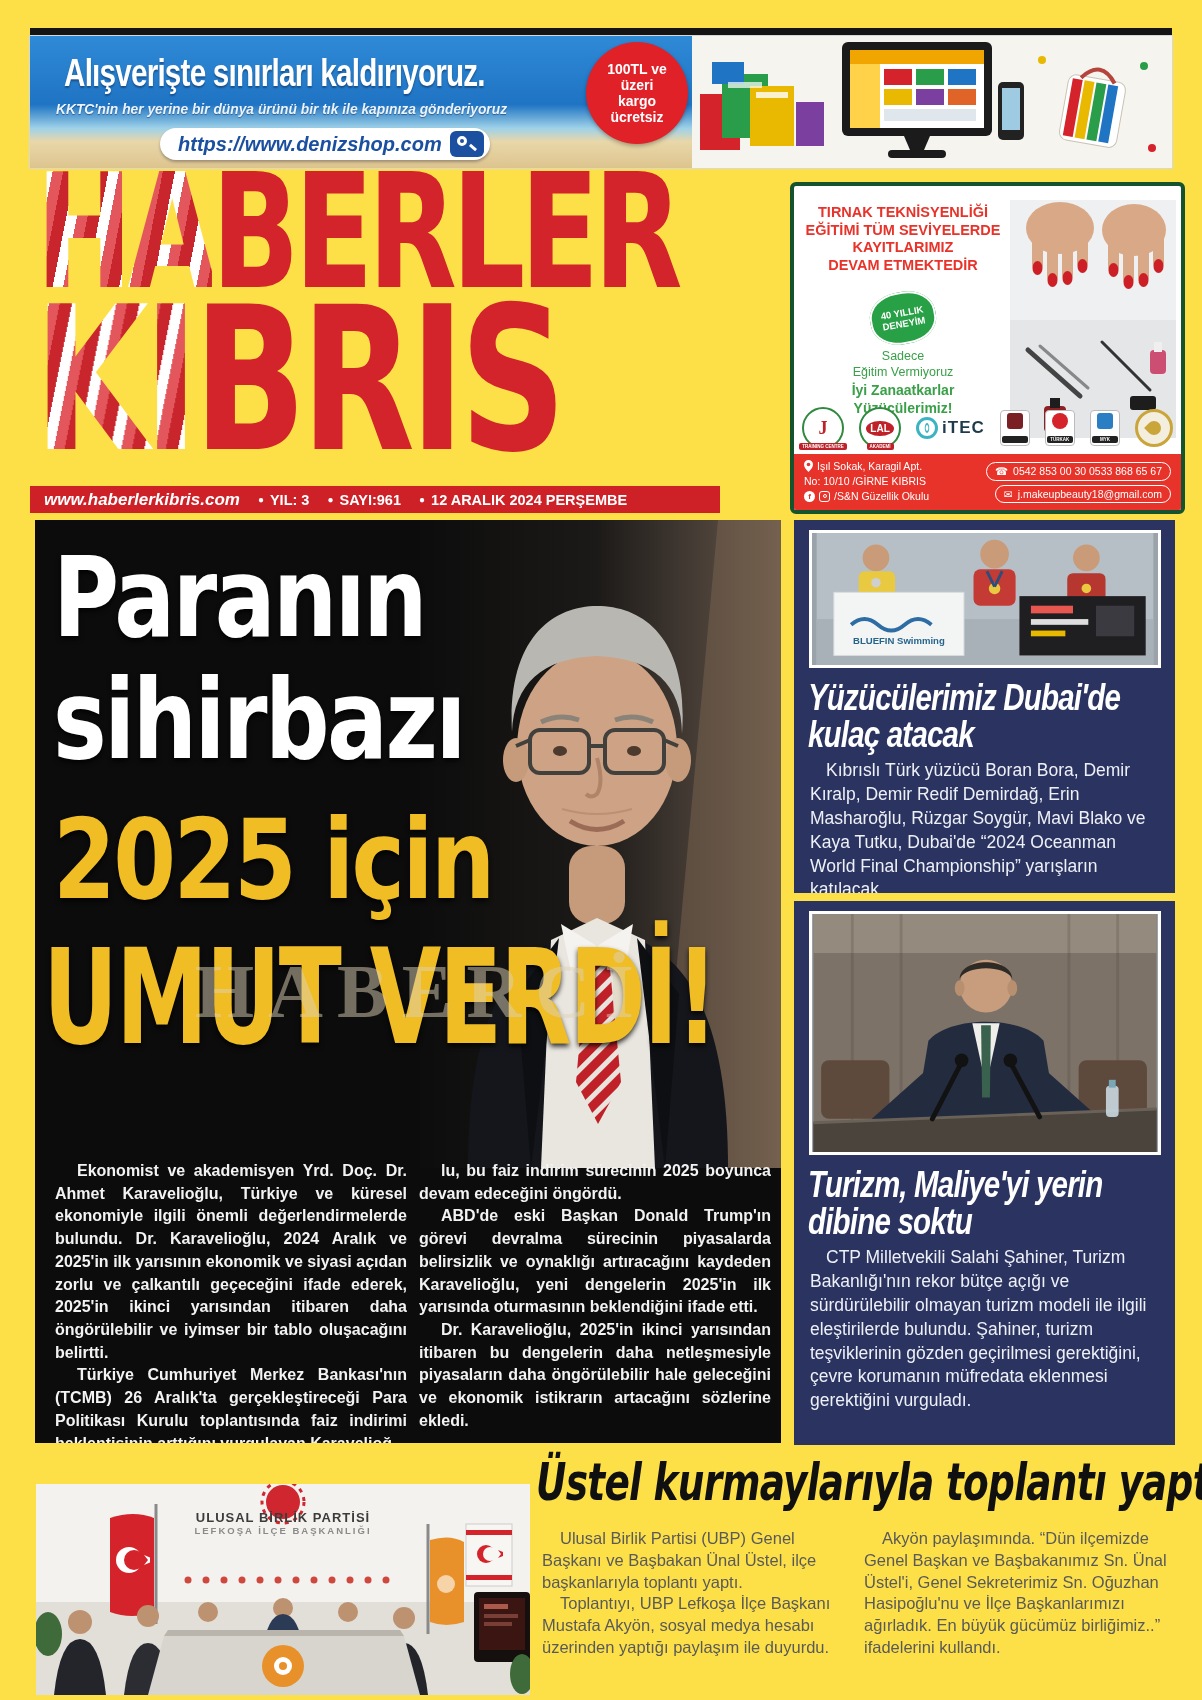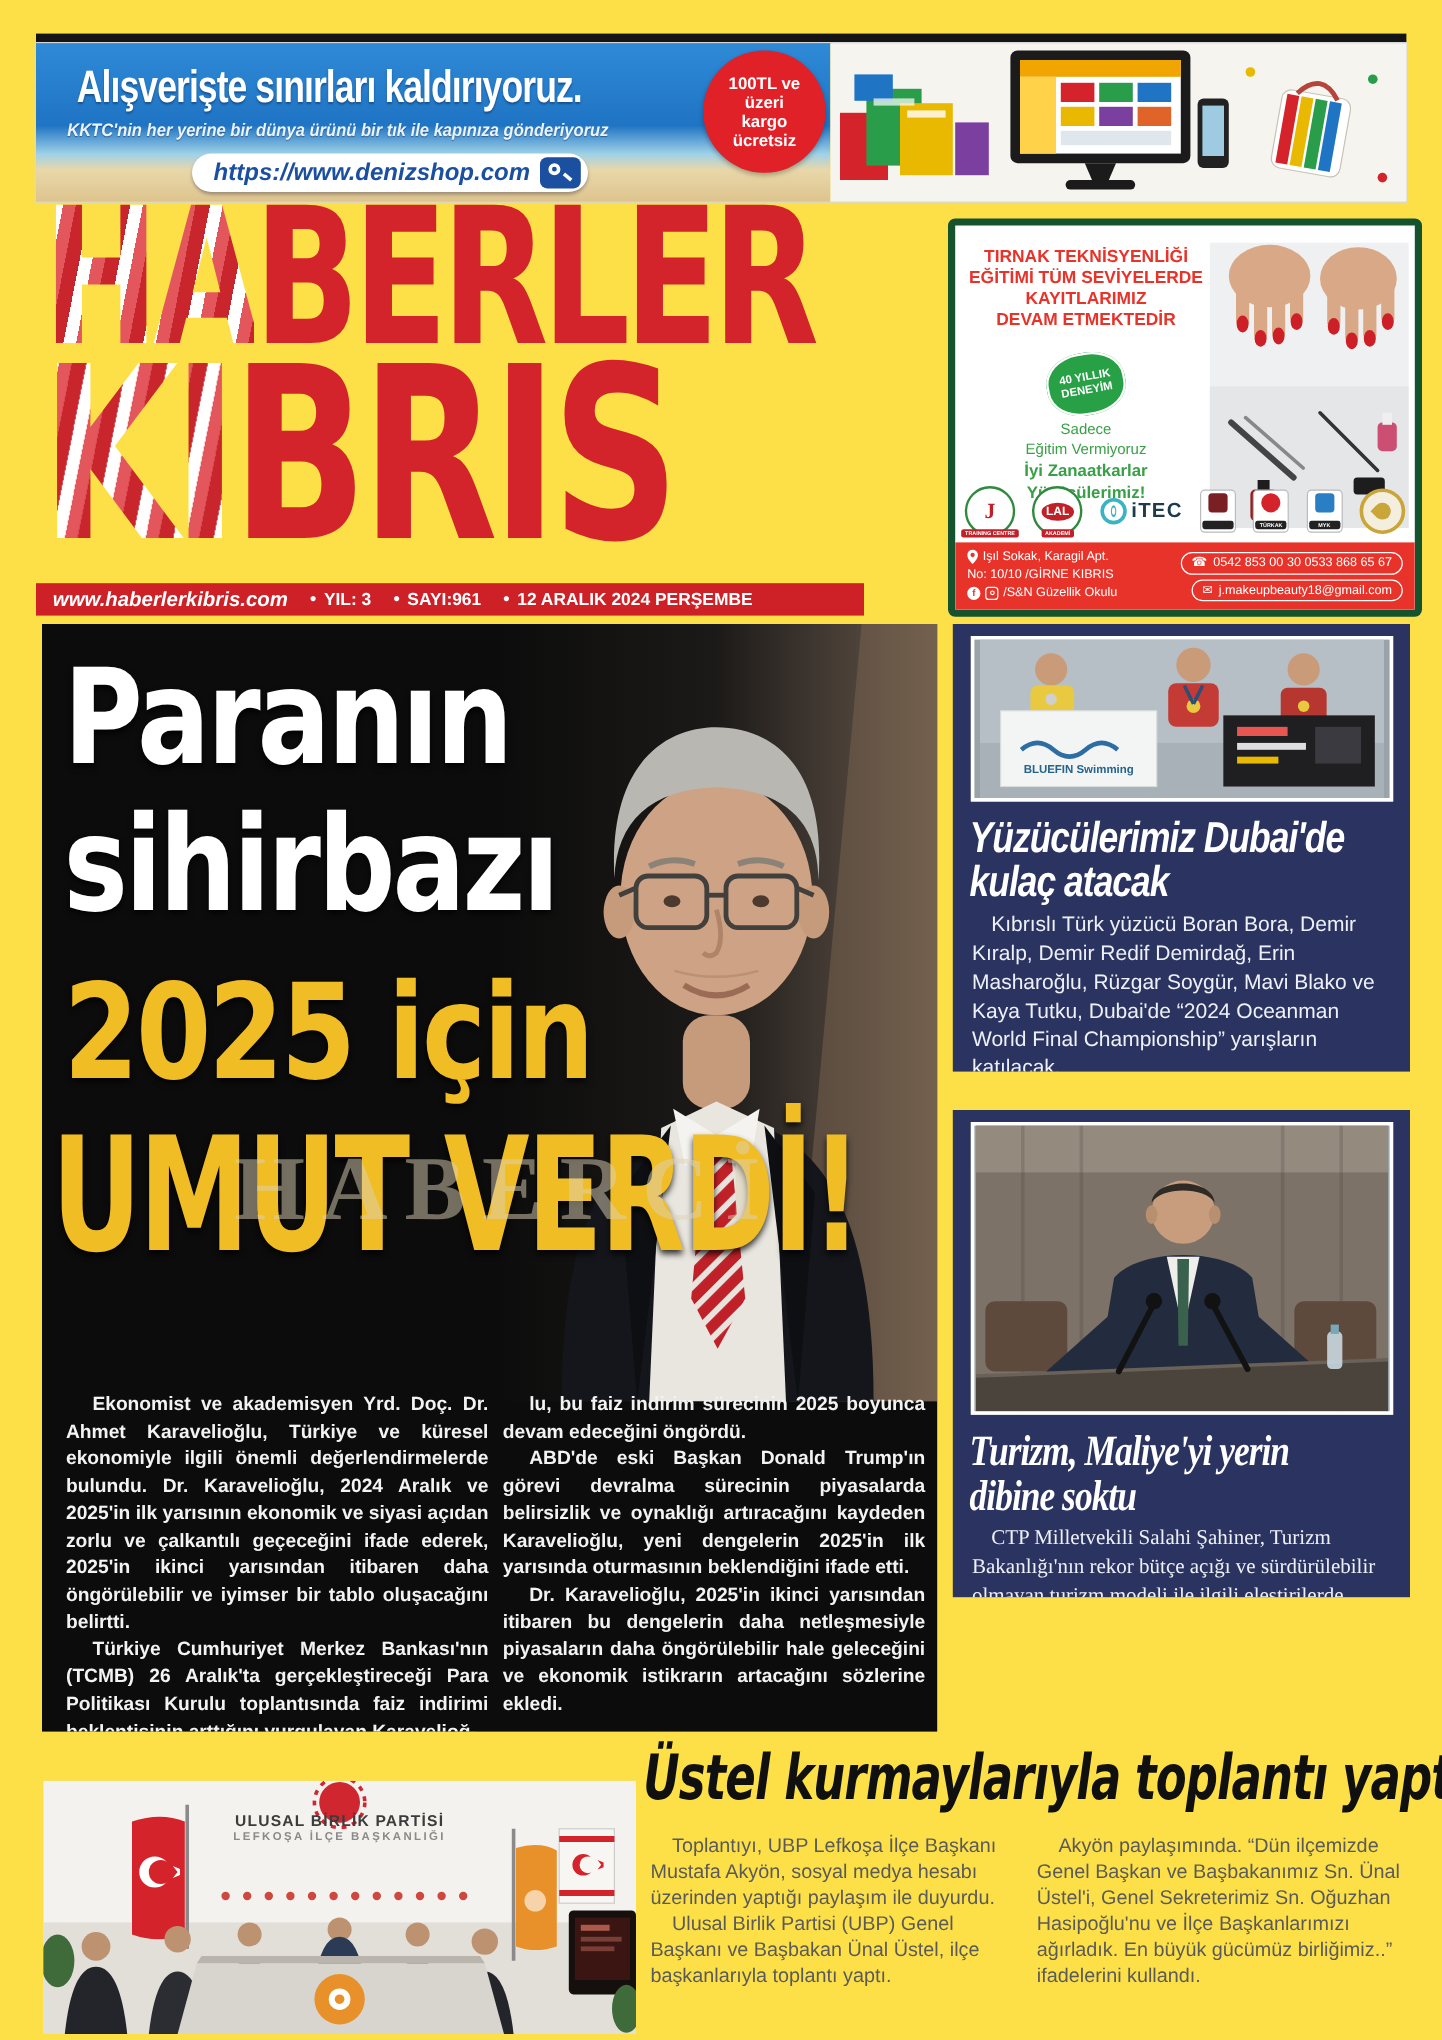--- a/index.html
+++ b/index.html
@@ -52,21 +52,21 @@
   .infobar {
     position:absolute; left:30px; top:486px; width:690px; height:27px; background:#cd2127;
     color:#fff; display:flex; align-items:center; padding:0 14px; gap:18px; white-space:nowrap;
   }
   .infobar .site { font-weight:800; font-style:italic; font-size:17px; }
   .infobar .item { font-weight:700; font-size:14.5px; display:flex; align-items:center; gap:6px; }
   .infobar .dot { font-size:10px; }
   
   .nailad {
     position:absolute; left:790px; top:182px; width:395px; height:332px; background:#fff;
-    border:6px solid #14532d; border-radius:6px; overflow:hidden;
+    border:4px solid #14532d; border-radius:6px; overflow:hidden;
   }
   .nail-head { position:absolute; left:4px; top:18px; width:210px; text-align:center; color:#e8332a; font-weight:800; font-size:14.5px; line-height:1.22; }
   .nail-head span { display:block; }
   .nail-photo { position:absolute; right:5px; top:14px; width:166px; height:238px; }
   .exp-badge {
     position:absolute; left:76px; top:106px; width:66px; height:52px; background:#27a046; border-radius:45%;
     transform:rotate(-10deg); color:#fff; font-weight:800; font-size:9.5px; line-height:1.2;
     display:flex; flex-direction:column; align-items:center; justify-content:center;
     box-shadow:0 0 0 2px #fff inset;
   }
@@ -109,21 +109,21 @@
     position:absolute; left:160px; top:428px; z-index:4; font-family:"Liberation Serif", serif;
     font-weight:bold; font-size:76px; letter-spacing:14px; color:rgba(222,209,182,.5); white-space:nowrap;
   }
   .mcol { position:absolute; top:640px; width:352px; color:#f3f3f3; font-size:16px; line-height:1.42; font-weight:600; text-align:justify; z-index:5; }
   .mcol p { text-indent:22px; }
   .mcol1 { left:20px; }
   .mcol2 { left:384px; }
   
   .card { position:absolute; left:794px; width:381px; background:#2b3460; overflow:hidden; }
   .card1 { top:520px; height:373px; }
-  .card2 { top:925px; height:406px;font-family:Liberation Serif, serif; }
+  .card2 { top:901px; height:544px; }
   .card-photo { display:block; margin:10px auto 0; border:3px solid #fff; background:#9aa2aa; }
   .card-h { margin:12px 14px 6px; color:#fff; font-weight:800; font-style:italic; font-size:36px; line-height:1.02; transform:scaleX(.82); transform-origin:left top; white-space:nowrap; letter-spacing:-1px; }
   .card-h span { display:block; }
   .card-b { margin:2px 16px 0; color:#eef0f8; font-size:17.5px; line-height:1.36; font-weight:500; }
   .card-b p { text-indent:16px; }
   
   .bottom-h {
     position:absolute; left:536px; top:1452px; color:#101010; font-family:"DejaVu Sans", sans-serif;
     font-weight:bold; font-style:italic; font-size:52px; letter-spacing:-1px;
     transform:scaleX(.72); transform-origin:left top; white-space:nowrap; z-index:2;
@@ -544,20 +544,20 @@
       <ellipse cx="12" cy="150" rx="14" ry="22" fill="#3f6b3a"></ellipse>
       <ellipse cx="486" cy="190" rx="12" ry="20" fill="#3f6b3a"></ellipse>
     </svg>
     <div class="meeting-cap">
       <div class="c1">ULUSAL BİRLİK PARTİSİ</div>
       <div class="c2">LEFKOŞA İLÇE BAŞKANLIĞI</div>
     </div>
   </div>
 
   <div class="bcol bcol1">
+    <p>Ulusal Birlik Partisi (UBP) Genel Başkanı ve Başbakan Ünal Üstel, ilçe başkanlarıyla toplantı yaptı.</p>
     <p>Toplantıyı, UBP Lefkoşa İlçe Başkanı Mustafa Akyön, sosyal medya hesabı üzerinden yaptığı paylaşım ile duyurdu.</p>
-    <p>Ulusal Birlik Partisi (UBP) Genel Başkanı ve Başbakan Ünal Üstel, ilçe başkanlarıyla toplantı yaptı.</p>
   </div>
   <div class="bcol bcol2">
     <p>Akyön paylaşımında. “Dün ilçemizde Genel Başkan ve Başbakanımız Sn. Ünal Üstel'i, Genel Sekreterimiz Sn. Oğuzhan Hasipoğlu'nu ve İlçe Başkanlarımızı ağırladık. En büyük gücümüz birliğimiz..” ifadelerini kullandı.</p>
   </div>
 
 </div>
 
 </body></html>

